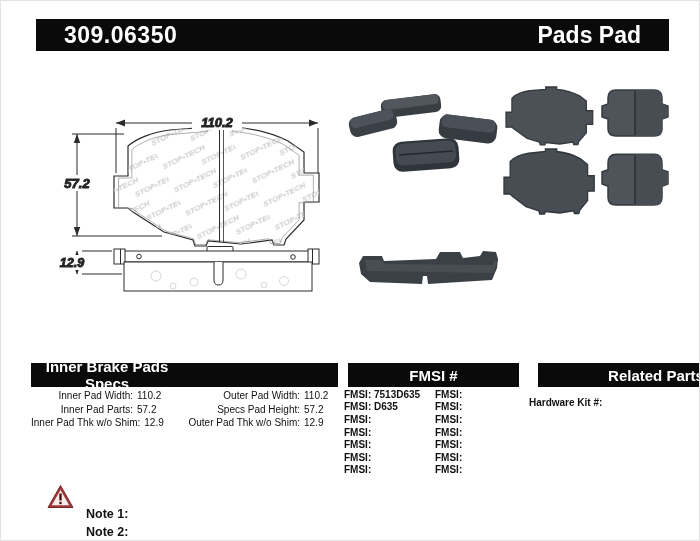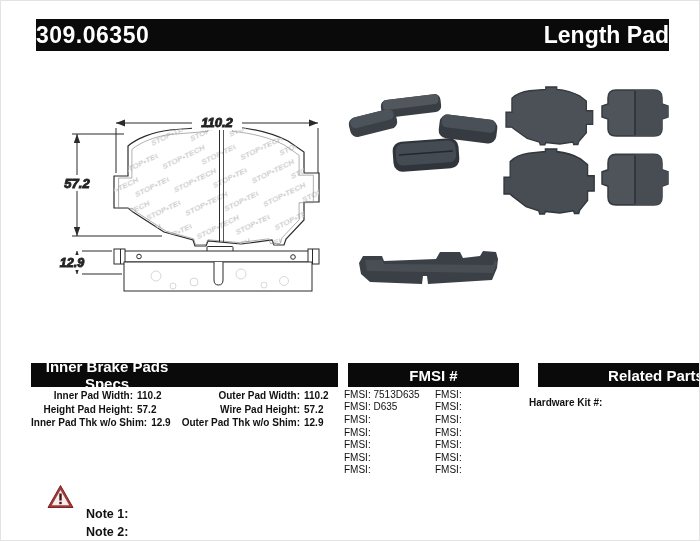--- a/index.html
+++ b/index.html
@@ -5,64 +5,64 @@
   html,body{margin:0;padding:0;background:#fff;}
   #page{
     position:relative;width:700px;height:541px;background:#ffffff;
     font-family:"Liberation Sans", sans-serif;overflow:hidden;
     border:1px solid #e3e3e3;box-sizing:border-box;
   }
   
   .header-bar{
     position:absolute;left:35px;top:18px;width:633px;height:32px;
     background:#0a0a0a;color:#fff;display:flex;justify-content:space-between;
-    align-items:center;padding:0 0;box-sizing:border-box;font-weight:bold;
+    align-items:center;padding:0 28px;box-sizing:border-box;font-weight:bold;
   }
   .header-bar .part-no{font-size:23px;letter-spacing:.5px;}
   .header-bar .prod{font-size:23px;}
   
   .diagram-svg{position:absolute;left:35px;top:75px;}
   .photos-svg{position:absolute;left:345px;top:78px;}
   .dim-label{font-family:"Liberation Sans",sans-serif;font-style:italic;font-weight:bold;fill:#1a1a1a;}
   
   .tbl-head{
     position:absolute;top:362px;height:24px;background:#0a0a0a;color:#fff;
     font-weight:bold;font-size:15px;display:flex;align-items:center;justify-content:center;
   }
   .th-specs{left:30px;width:307px;justify-content:space-between;padding:0 0;}
   .th-specs span{display:inline-block;text-align:center;}
   .th-specs .h-inner{width:152px;}
   .th-specs .h-outer{width:155px;}
   .th-fmsi{left:347px;width:171px;justify-content:center;}
   .th-related{left:537px;width:156px;padding-left:40px;}
-  .spec-col{position:absolute;top:388px;font-size:10px;font-weight:bold;color:#111;}
+  .spec-col{position:absolute;top:388px;font-size:10px;font-weight:normal;color:#111;}
   .spec-col .row{display:flex;height:13.5px;align-items:center;}
   .spec-col .lbl{flex:1;text-align:right;margin-right:4px;white-space:nowrap;}
   .spec-col .val{width:30px;text-align:left;white-space:nowrap;}
   .col-inner{left:30px;width:136px;}
   .col-outer{left:172px;width:161px;}
-  .fmsi-col{position:absolute;top:387px;font-size:10px;font-weight:normal;color:#111;}
+  .fmsi-col{position:absolute;top:387px;font-size:10px;font-weight:bold;color:#111;}
   .fmsi-col .row{height:12.6px;display:flex;align-items:center;white-space:nowrap;}
   .col-fmsi1{left:343px;width:92px;}
   .col-fmsi2{left:434px;width:84px;}
   .col-related{left:528px;top:388px;position:absolute;font-size:10px;font-weight:bold;color:#111;margin-top:8px;}
   
   .warn-icon{position:absolute;left:46px;top:483px;}
   .note{position:absolute;left:85px;font-size:12.5px;font-weight:bold;color:#111;}
   .note-1{top:506px;}
   .note-2{top:524px;}
 </style>
 </head>
 <body>
 
 <div id="page">
 
   <div class="header-bar">
     <span class="part-no">309.06350</span>
-    <span class="prod">Length Pad</span>
+    <span class="prod">Pads Pad</span>
   </div>
 
   <svg class="diagram-svg" width="305" height="230" viewBox="0 0 305 230">
     <defs>
       <path id="padFront" d="M 92,70 C 100,63 116,56 134,54 L 172,51 L 172,46 L 198,46 L 198,51
         C 218,52.5 238,58 252,65 L 268,76 L 268,97 L 283,97 L 283,126 L 268,126 L 268,144
         L 250,163 L 248,169 L 238,169 L 236,164 L 205,168 L 172,165 L 170,170 L 159,170 L 157,164
         L 128,156 L 97,136 L 92,132 L 78,132 L 78,100 L 92,100 Z"></path>
       <pattern id="wm" width="74" height="26" patternUnits="userSpaceOnUse" patternTransform="rotate(-26)">
         <text x="0" y="10" font-size="8" font-style="italic" font-weight="bold" fill="#cccccc">STOP•TECH</text>
@@ -183,36 +183,36 @@
   <div class="tbl-head th-related">
     <span>Related Parts</span>
   </div>
 
   <div class="spec-col col-inner">
     <div class="row">
         <span class="lbl">Inner Pad Width:</span>
         <span class="val">110.2</span>
       </div>
     <div class="row">
-        <span class="lbl">Height Pad Height:</span>
+        <span class="lbl">Inner Pad Parts:</span>
         <span class="val">57.2</span>
       </div>
     <div class="row">
         <span class="lbl">Inner Pad Thk w/o Shim:</span>
         <span class="val">12.9</span>
       </div>
   </div>
 
   <div class="spec-col col-outer">
     <div class="row">
         <span class="lbl">Outer Pad Width:</span>
         <span class="val">110.2</span>
       </div>
     <div class="row">
-        <span class="lbl">Wire Pad Height:</span>
+        <span class="lbl">Specs Pad Height:</span>
         <span class="val">57.2</span>
       </div>
     <div class="row">
         <span class="lbl">Outer Pad Thk w/o Shim:</span>
         <span class="val">12.9</span>
       </div>
   </div>
 
   <div class="fmsi-col col-fmsi1">
     <div class="row">FMSI:  7513D635</div>

